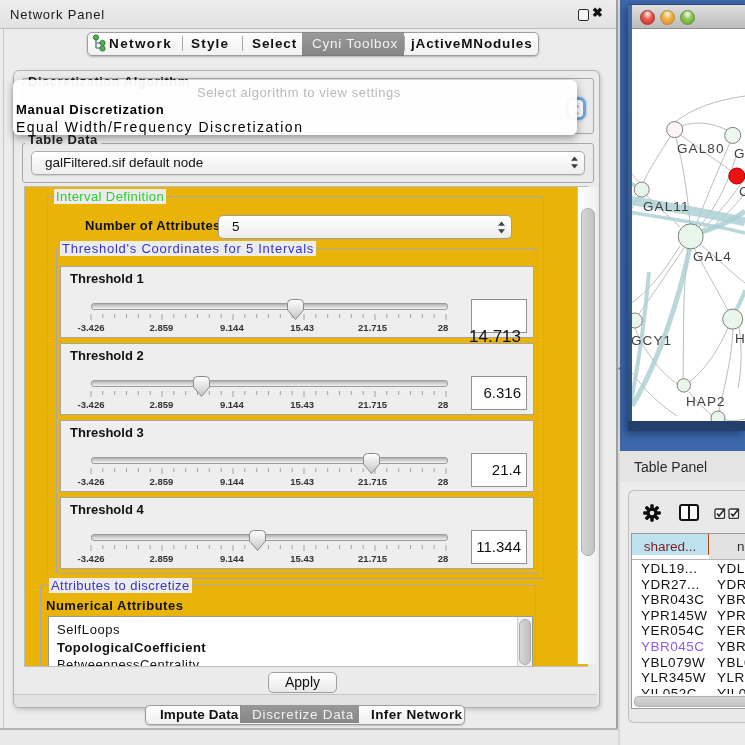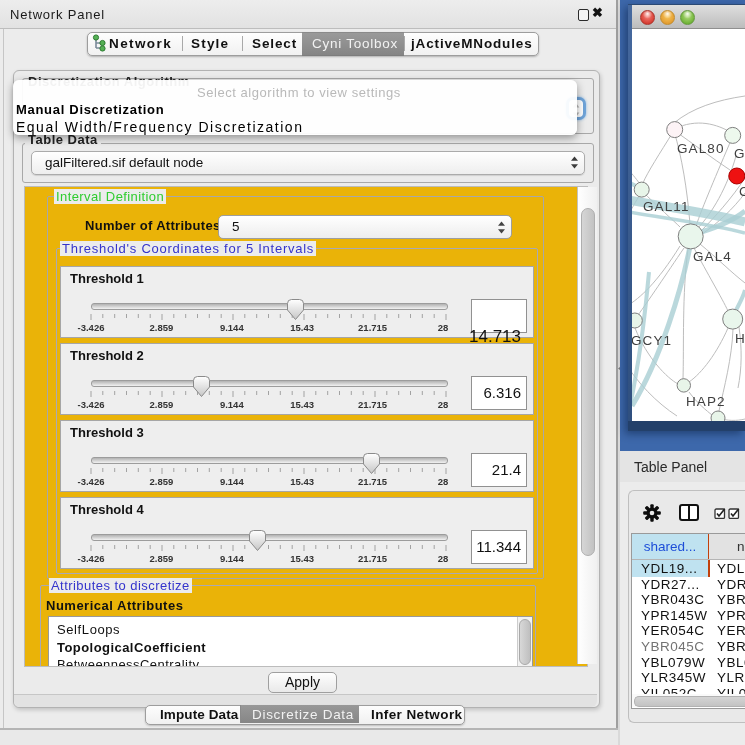--- a/index.html
+++ b/index.html
@@ -378,34 +378,34 @@
 <div class="a" style="left:687.5px;top:505px;width:2.5px;height:15px;background:#111;"></div>
 <svg class="a" style="left:714px;top:507px;" width="12" height="12" viewBox="0 0 12 12">
 <rect x="1" y="2" width="9.5" height="9.5" rx="1.2" fill="#fff" stroke="#333" stroke-width="1.3"></rect>
 <path d="M3 6.5 L5 9 L10.8 1.8" stroke="#222" stroke-width="1.6" fill="none"></path>
 </svg>
 <svg class="a" style="left:728px;top:507px;" width="12" height="12" viewBox="0 0 12 12">
 <rect x="1" y="2" width="9.5" height="9.5" rx="1.2" fill="#fff" stroke="#333" stroke-width="1.3"></rect>
 <path d="M3 6.5 L5 9 L10.8 1.8" stroke="#222" stroke-width="1.6" fill="none"></path>
 </svg>
 <div class="a" style="left:631px;top:533px;width:114px;height:174px;background:#fff;border:1px solid #9a9a9a;border-right:none;"></div>
-<div class="a" style="left:632px;top:534px;width:76px;height:43px;background:#bfe2f0;border-right:2px solid #c2410c;text-align:center;font-size:13.5px;color:#1d4ed8;line-height:25px;">shared...</div>
+<div class="a" style="left:632px;top:534px;width:76px;height:21px;background:#bfe2f0;border-right:2px solid #c2410c;text-align:center;font-size:13.5px;color:#7f1d1d;line-height:25px;">shared...</div>
 <div class="a" style="left:709px;top:534px;width:36px;height:25px;background:#e2e2e2;font-size:13.5px;color:#333;line-height:25px;padding-left:28px;">n...</div>
 <div class="a" style="left:632px;top:559px;width:113px;height:1px;background:#b5b5b5;"></div>
 <div class="lbl" style="left:641px;top:561.0px;font-size:13.5px;color:#111;font-weight:normal;letter-spacing:0.5px;">YDL19...</div>
 <div class="lbl" style="left:717px;top:561.0px;font-size:13.5px;color:#111;font-weight:normal;letter-spacing:0.5px;">YDL1</div>
 <div class="lbl" style="left:641px;top:576.6px;font-size:13.5px;color:#111;font-weight:normal;letter-spacing:0.5px;">YDR27...</div>
 <div class="lbl" style="left:717px;top:576.6px;font-size:13.5px;color:#111;font-weight:normal;letter-spacing:0.5px;">YDR2</div>
 <div class="lbl" style="left:641px;top:592.2px;font-size:13.5px;color:#111;font-weight:normal;letter-spacing:0.5px;">YBR043C</div>
 <div class="lbl" style="left:717px;top:592.2px;font-size:13.5px;color:#111;font-weight:normal;letter-spacing:0.5px;">YBR0</div>
 <div class="lbl" style="left:641px;top:607.8px;font-size:13.5px;color:#111;font-weight:normal;letter-spacing:0.5px;">YPR145W</div>
 <div class="lbl" style="left:717px;top:607.8px;font-size:13.5px;color:#111;font-weight:normal;letter-spacing:0.5px;">YPR1</div>
 <div class="lbl" style="left:641px;top:623.4px;font-size:13.5px;color:#111;font-weight:normal;letter-spacing:0.5px;">YER054C</div>
 <div class="lbl" style="left:717px;top:623.4px;font-size:13.5px;color:#111;font-weight:normal;letter-spacing:0.5px;">YER0</div>
-<div class="lbl" style="left:641px;top:639.0px;font-size:13.5px;color:#737373;font-weight:normal;letter-spacing:0.5px;">YBR045C</div>
+<div class="lbl" style="left:641px;top:639.0px;font-size:13.5px;color:#8b5cf6;font-weight:normal;letter-spacing:0.5px;">YBR045C</div>
 <div class="lbl" style="left:717px;top:639.0px;font-size:13.5px;color:#111;font-weight:normal;letter-spacing:0.5px;">YBR0</div>
 <div class="lbl" style="left:641px;top:654.6px;font-size:13.5px;color:#111;font-weight:normal;letter-spacing:0.5px;">YBL079W</div>
 <div class="lbl" style="left:717px;top:654.6px;font-size:13.5px;color:#111;font-weight:normal;letter-spacing:0.5px;">YBL0</div>
 <div class="lbl" style="left:641px;top:670.2px;font-size:13.5px;color:#111;font-weight:normal;letter-spacing:0.5px;">YLR345W</div>
 <div class="lbl" style="left:717px;top:670.2px;font-size:13.5px;color:#111;font-weight:normal;letter-spacing:0.5px;">YLR3</div>
 <div class="lbl" style="left:641px;top:685.8px;font-size:13.5px;color:#111;font-weight:normal;letter-spacing:0.5px;">YIL052C</div>
 <div class="lbl" style="left:717px;top:685.8px;font-size:13.5px;color:#111;font-weight:normal;letter-spacing:0.5px;">YIL0</div>
 <div class="a" style="left:632px;top:694px;width:113px;height:13px;background:#fafafa;"></div>
 <div class="a" style="left:634px;top:696px;width:111px;height:9px;background:linear-gradient(#d4d4d4,#c3c3c3);border:1px solid #b2b2b2;border-radius:5px 0 0 5px;border-right:none;"></div>
 </body></html>

